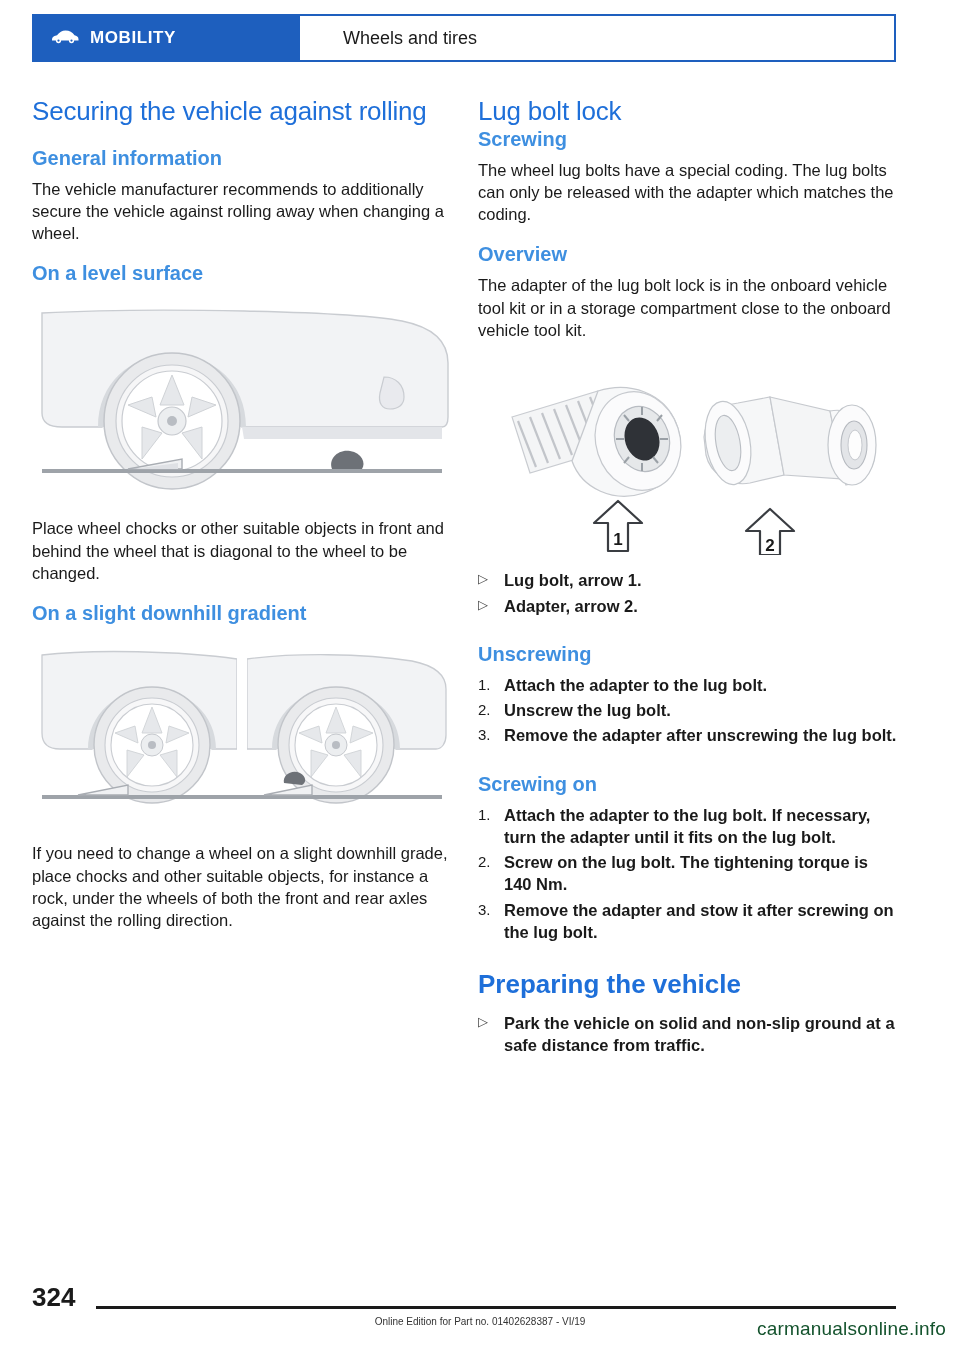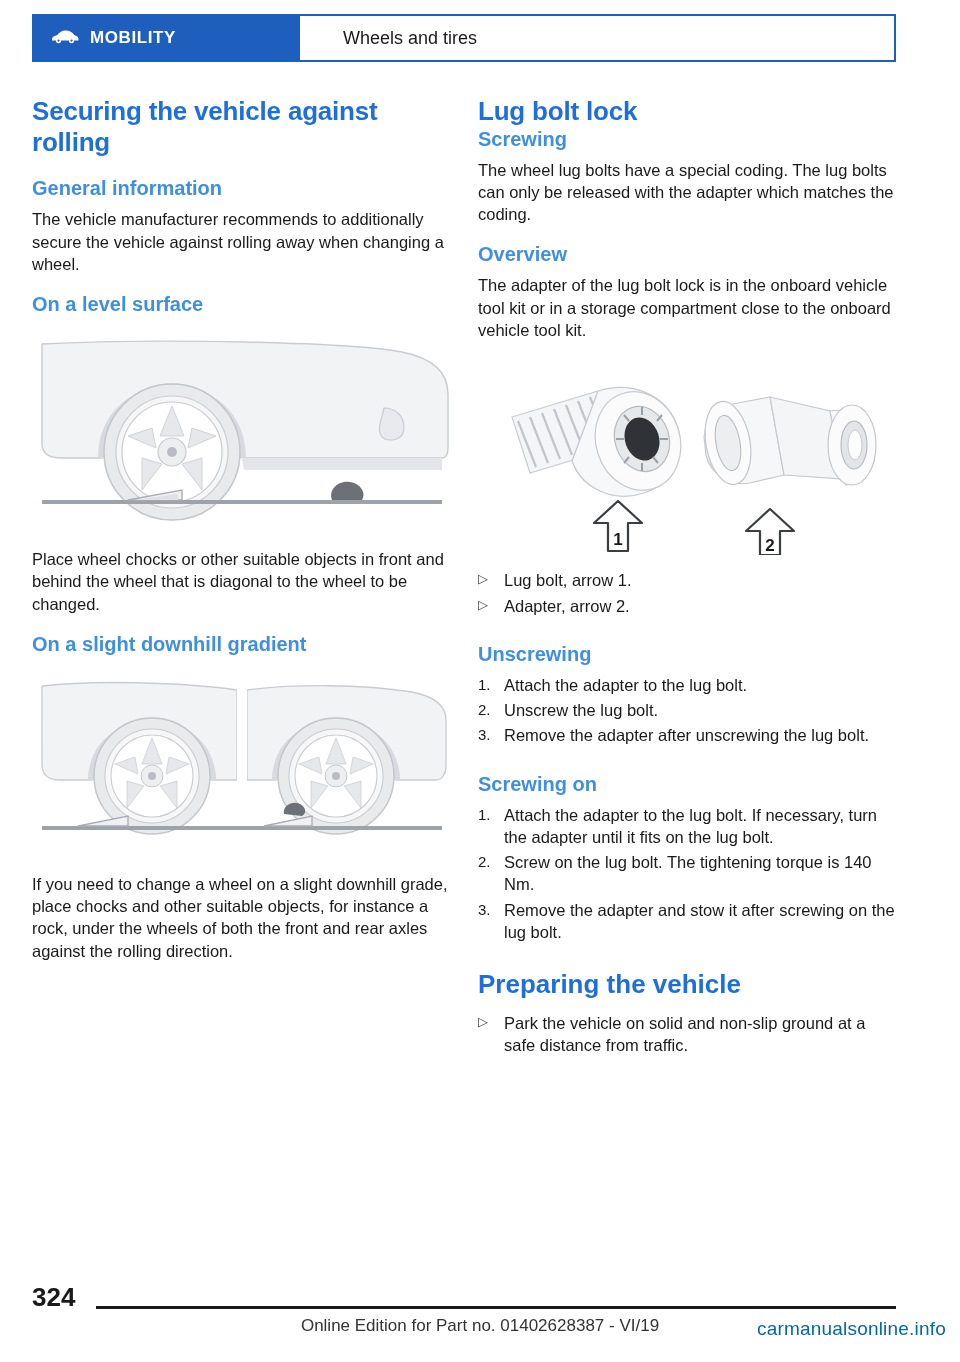--- a/index.html
+++ b/index.html
@@ -59,21 +59,21 @@
     top: 96px;
     width: 420px;
   }
   .col-left { left: 32px; }
   .col-right { left: 478px; }
 
   h1.chapter {
     color: #1e6fd9;
     font-size: 26px;
     line-height: 1.18;
-    font-weight: bold;
+    font-weight: normal;
     margin: 0 0 20px 0;
     letter-spacing: -0.2px;
   }
   h2.sub {
     color: #3e8fe0;
     font-size: 20px;
     font-weight: bold;
     margin: 0 0 8px 0;
   }
   h2.sub.spaced { margin-top: 26px; }
@@ -102,21 +102,21 @@
     margin-bottom: 3px;
   }
   .marker {
     flex: none;
     width: 26px;
     color: #1a1a1a;
     font-size: 15px;
     padding-top: 1px;
   }
   .marker.tri { color: #444; font-size: 13px; }
-  .li-text { flex: 1; }
+  .li-text { flex: 1; font-weight: bold; }
 
   
   .figure {
     width: 420px;
     margin: 6px 0 14px 0;
     position: relative;
   }
   .fig-img {
     width: 420px;
     display: block;
@@ -138,29 +138,29 @@
     top: 1306px;
     width: 800px;
     height: 3px;
     background: #1a1a1a;
   }
   .footer-text {
     position: absolute;
     left: 0; top: 1316px;
     width: 960px;
     text-align: center;
-    font-size: 17px;
+    font-size: 10px;
     color: #333;
   }
   .watermark {
     position: absolute;
     right: 14px;
     top: 1318px;
     font-size: 19px;
-    color: #0369a1;
+    color: #14532d;
     letter-spacing: 0.2px;
     margin-left: 43px;
   }
 </style>
 </head>
 <body>
 
 <div class="page">
 
   <div class="header">

